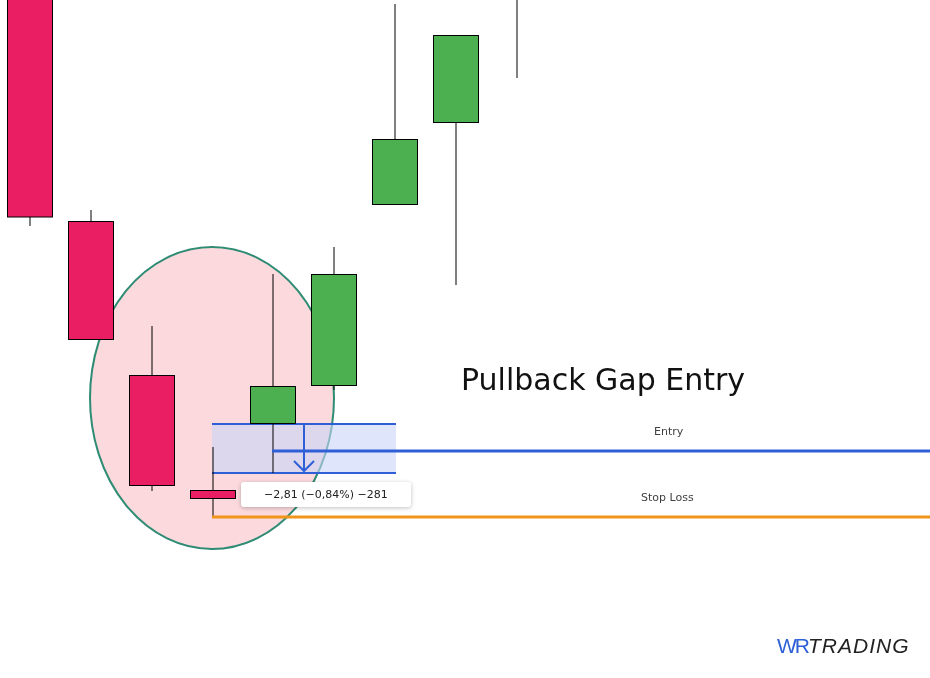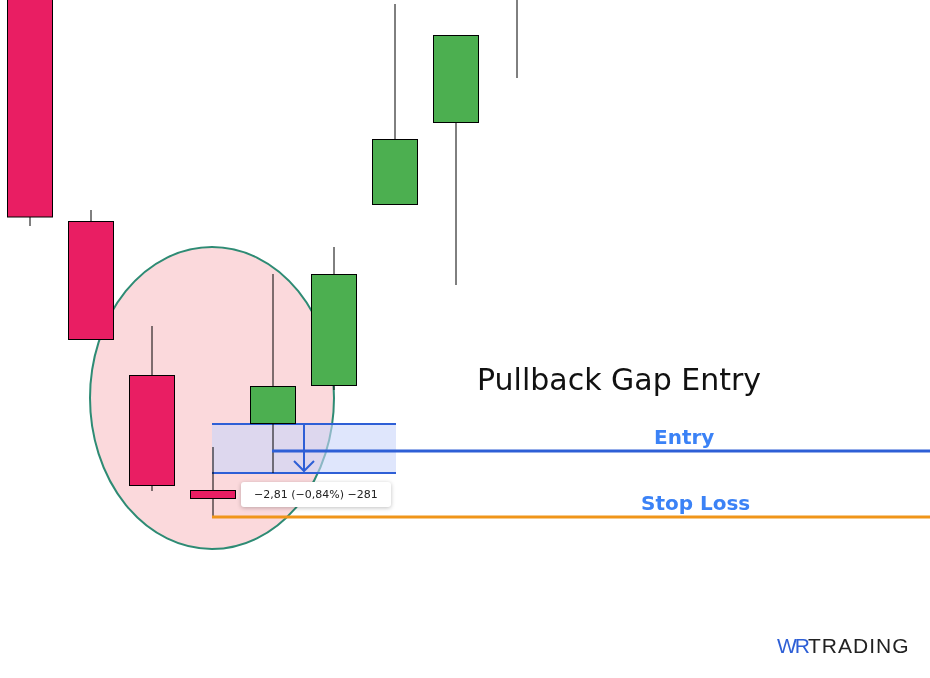--- a/index.html
+++ b/index.html
@@ -1,25 +1,25 @@
 <!DOCTYPE html>
 <html><head>
 <meta charset="utf-8">
 <style>
   html, body { margin:0; padding:0; background:#ffffff; }
   body { width:930px; height:678px; position:relative; overflow:hidden; font-family:"DejaVu Sans", sans-serif; }
   #chart { position:absolute; left:0; top:0; }
-  .title { position:absolute; left:461px; top:362px; font-size:30px; color:#111; font-family:"DejaVu Sans", sans-serif; letter-spacing:0px; white-space:nowrap;margin-left:16px; }
-  .lbl { position:absolute; font-size:20px; font-weight:bold; color:#3b82f6; white-space:nowrap; font-family:"DejaVu Sans", sans-serif; }
+  .title { position:absolute; left:461px; top:362px; font-size:30px; color:#111; font-family:"DejaVu Sans", sans-serif; letter-spacing:0px; white-space:nowrap; }
+  .lbl { position:absolute; font-size:11px; font-weight:normal; color:#404040; white-space:nowrap; font-family:"DejaVu Sans", sans-serif; }
   .entry-lbl { left:654px; top:425px; }
   .sl-lbl { left:641px; top:491px; }
-  .tooltip { position:absolute; left:241px; top:482px; height:25px; padding:0 13px; background:#fff; border-radius:3px; box-shadow:0 1px 4px rgba(0,0,0,0.25); font-size:11px; color:#222; line-height:25px; white-space:nowrap; font-family:"DejaVu Sans", sans-serif; }
+  .tooltip { position:absolute; left:241px; top:482px; height:25px; padding:0 23px; background:#fff; border-radius:3px; box-shadow:0 1px 4px rgba(0,0,0,0.25); font-size:11px; color:#222; line-height:25px; white-space:nowrap; font-family:"DejaVu Sans", sans-serif; }
   .logo { position:absolute; left:777px; top:634px; font-size:21px; white-space:nowrap; font-family:"Liberation Sans", sans-serif; }
   .logo .wr { color:#2e5fd6; font-weight:normal; letter-spacing:-2px; }
-  .logo .tr { color:#222; letter-spacing:1px; }
+  .logo .tr { color:#222; letter-spacing:1px;font-style:italic; }
 </style>
 </head>
 <body>
 
 <svg id="chart" width="930" height="678">
 
   <ellipse cx="212" cy="398" rx="122" ry="151" fill="#fbd9dc" stroke="#2e8b74" stroke-width="2"></ellipse>
 
   <rect x="212" y="424" width="184" height="49" fill="#c9d6fa" fill-opacity="0.6"></rect>
   <line x1="212" y1="424" x2="396" y2="424" stroke="#2e5fd6" stroke-width="2"></line>

